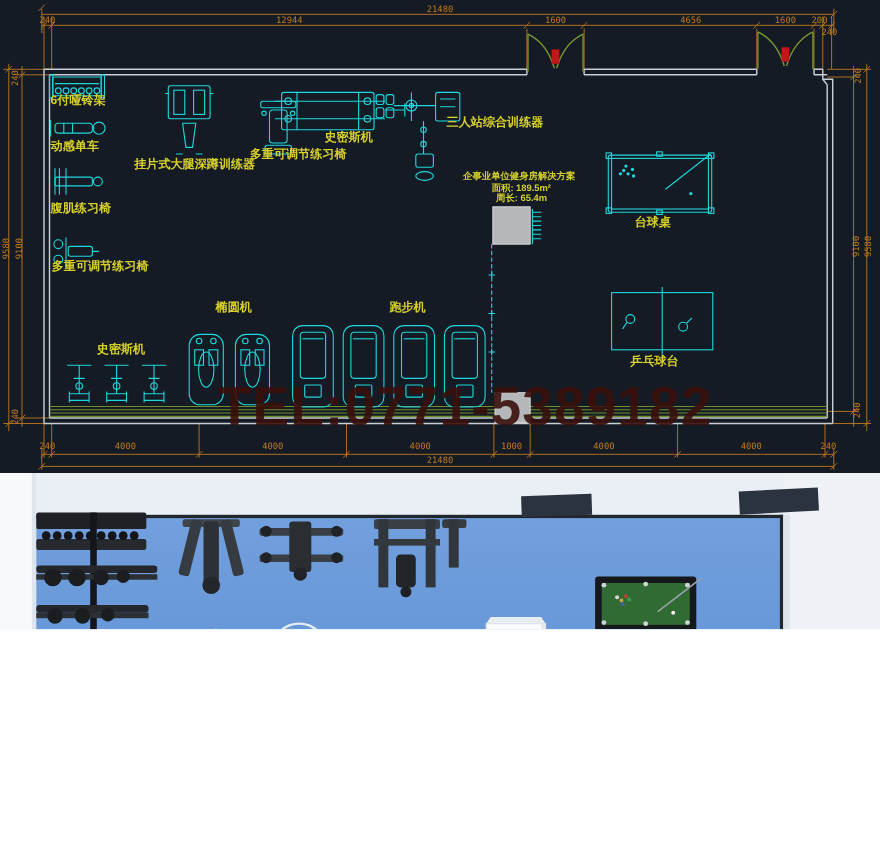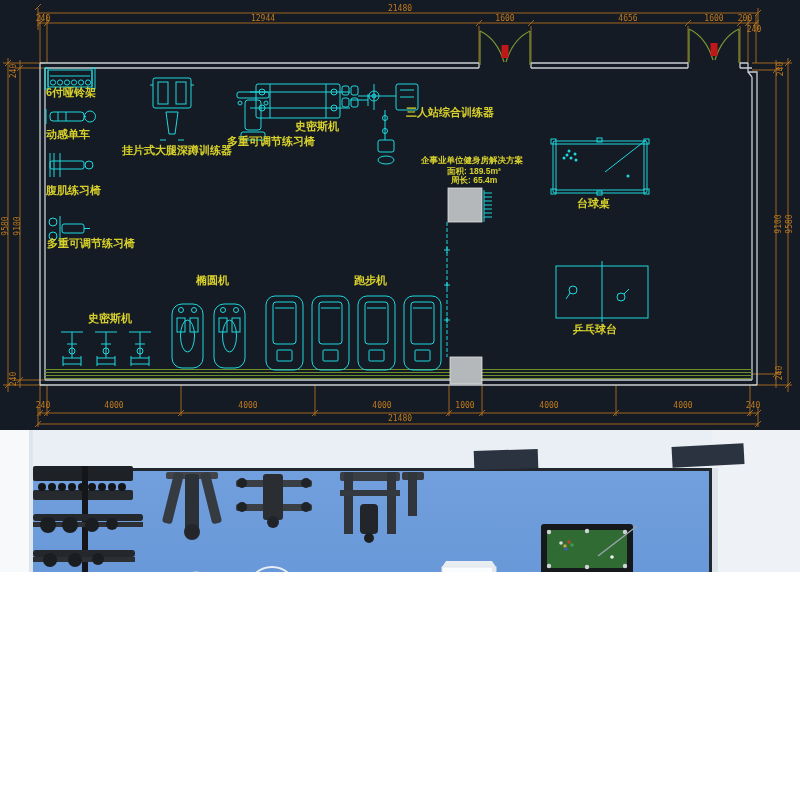--- a/index.html
+++ b/index.html
@@ -532,14 +532,15 @@
         <line x1="590" y1="350" x2="616" y2="322"></line>
           <line x1="646" y1="350" x2="672" y2="322"></line>
         <line x1="702" y1="350" x2="728" y2="322"></line>
       </g>
       <rect x="0" y="350" width="800" height="6" fill="#cfe8f6"></rect>
       <line x1="0" y1="350" x2="800" y2="350" stroke="#8fc6e4" stroke-width="1"></line>
     </svg>
 
   </div>
 
+  <div class="wm wm-tel">TEL:0771-5389182</div>
 
 </div>
 
 </body></html>

